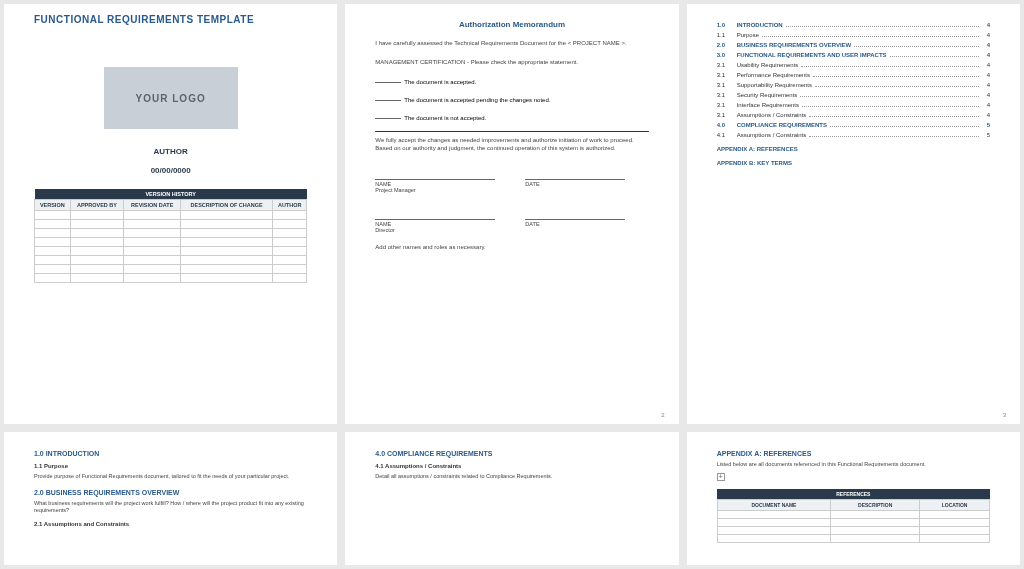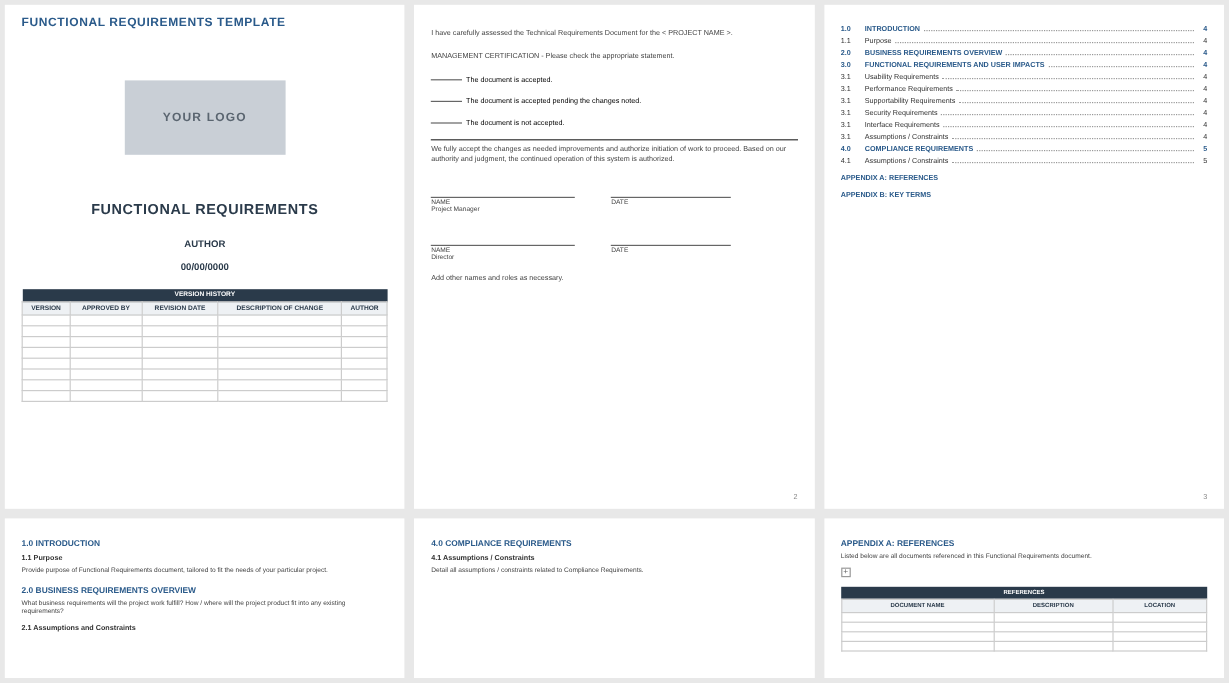--- a/index.html
+++ b/index.html
@@ -18,21 +18,21 @@
     .grid {
       display: grid;
       grid-template-columns: 1fr 1fr 1fr;
       grid-template-rows: 420px 1fr;
       gap: 8px;
       width: 100%;
       height: 100%;
     }
     .page {
       background: #fff;
-      padding: 10px 14px;
+      padding: 10px 30px;
       overflow: hidden;
       position: relative;
       font-size: 7px;
     }
     .page-num {
       position: absolute;
       bottom: 6px;
       right: 14px;
       font-size: 6px;
       color: #888;
@@ -238,21 +238,20 @@
     }
   </style>
 </head>
 <body>
 
 <div class="grid">
 
   <div class="page">
     <div class="template-header">FUNCTIONAL REQUIREMENTS TEMPLATE</div>
     <div class="logo-box">YOUR LOGO</div>
-    <div class="doc-title">FUNCTIONAL REQUIREMENTS</div>
     <div class="meta">AUTHOR</div>
     <div class="meta meta-sub">00/00/0000</div>
     <table class="vh-table">
       <tbody>
           <tr>
             <th colspan="5">VERSION HISTORY</th>
           </tr>
       <tr class="vh-head2">
         <th>VERSION</th>
         <th>APPROVED BY</th>
@@ -314,20 +313,21 @@
             <td></td>
             <td></td>
             <td></td>
             <td></td>
           </tr>
     </tbody>
       </table>
   </div>
 
   <div class="page">
+    <div class="p2-title">Authorization Memorandum</div>
     <div class="p2-body">I have carefully assessed the Technical Requirements Document for the &lt; PROJECT NAME &gt;.</div>
     <div class="p2-body">MANAGEMENT CERTIFICATION - Please check the appropriate statement.</div>
     <div class="chk-line"><span class="uline"></span><span>The document is accepted.</span></div>
     <div class="chk-line"><span class="uline"></span><span>The document is accepted pending the changes noted.</span></div>
     <div class="chk-line"><span class="uline"></span><span>The document is not accepted.</span></div>
     <div class="hr"></div>
     <div class="accept">We fully accept the changes as needed improvements and authorize initiation of work to proceed. Based on our authority and judgment, the continued operation of this system is authorized.</div>
     <div class="sig-row">
       <div class="sig">
         <div class="line"></div>

